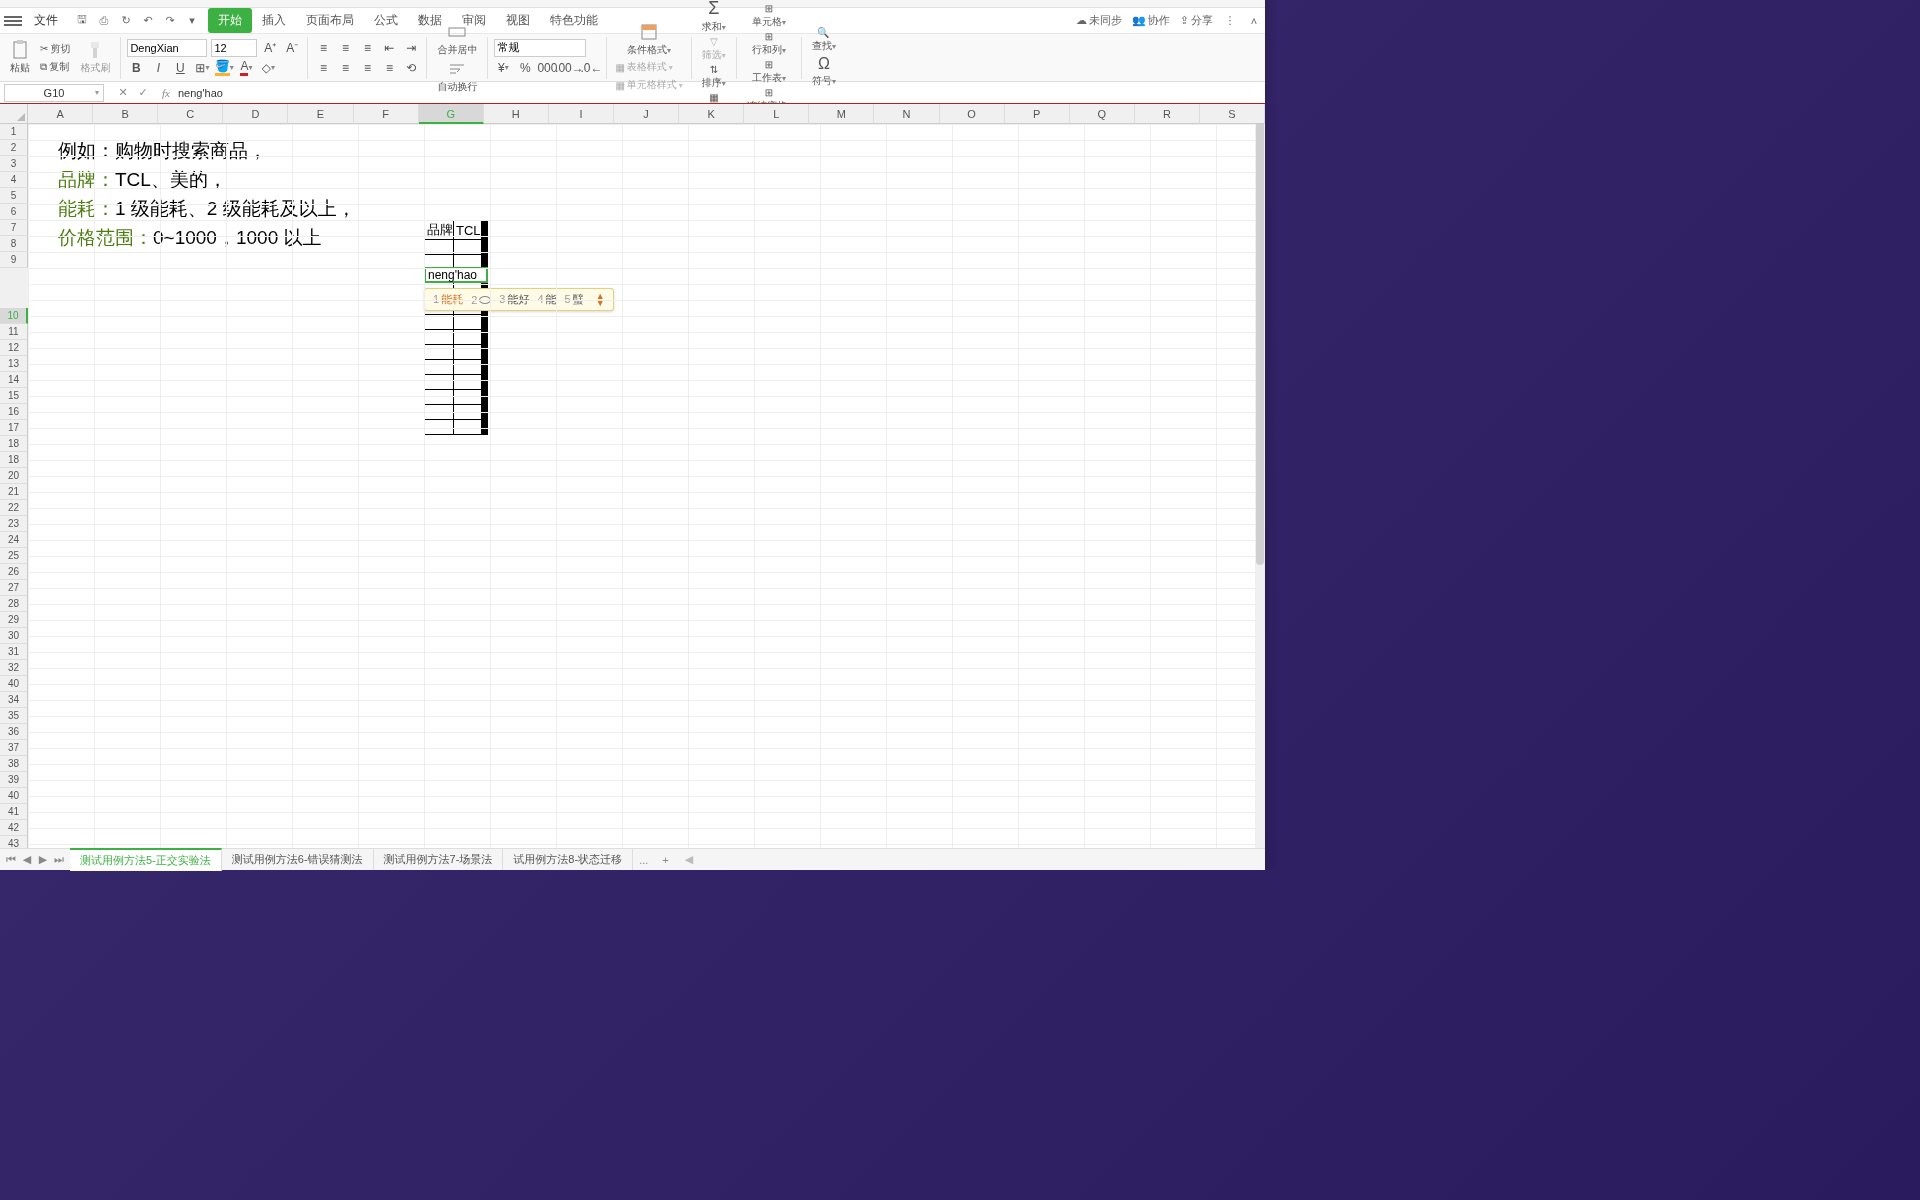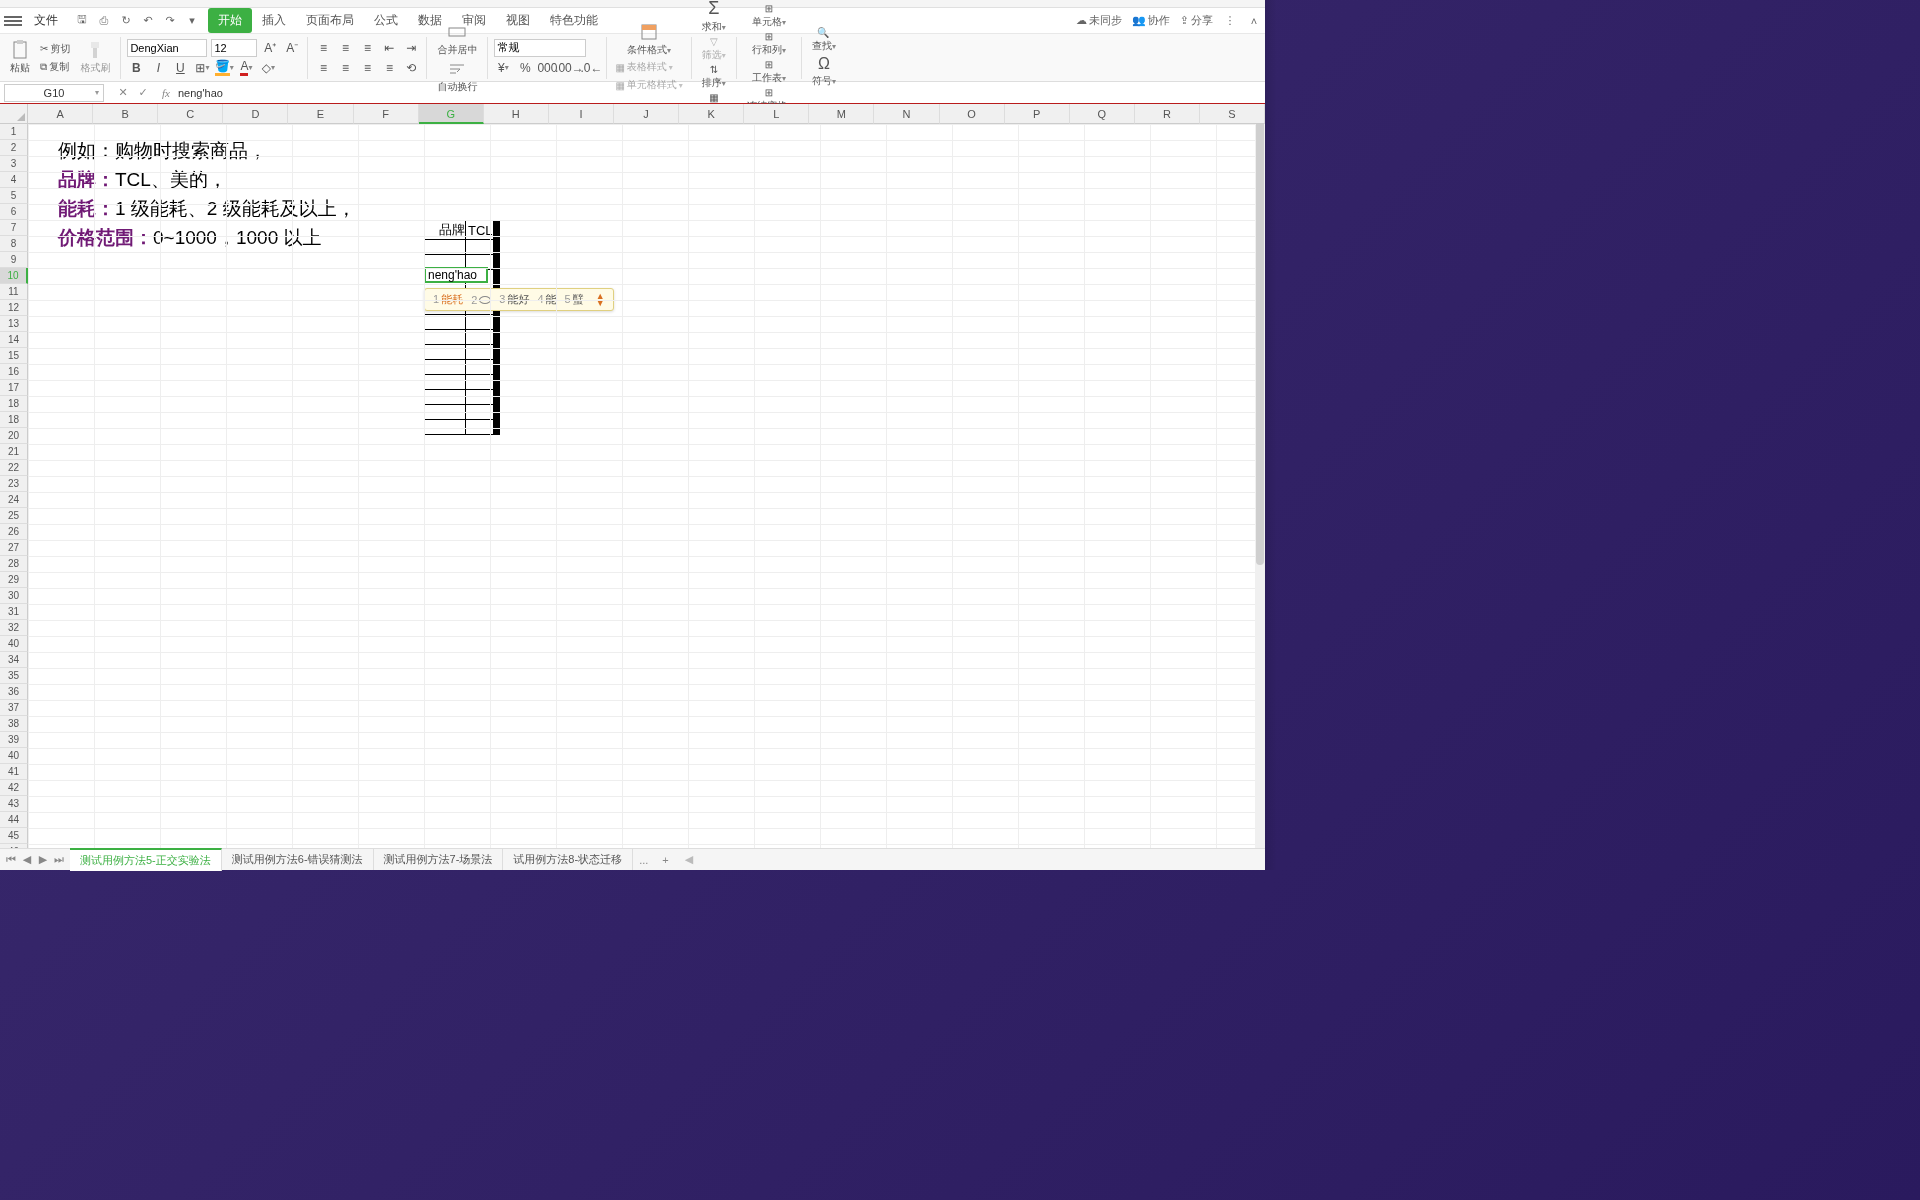--- a/index.html
+++ b/index.html
@@ -47,29 +47,29 @@
 
 
 .grid-wrap { position: relative; overflow: hidden; height: calc(100% - 8px - 26px - 48px - 22px - 22px); }
 .corner { position: absolute; top: 0; left: 0; width: 28px; height: 20px; background: #f0f0f0; border-right: 1px solid #ccc; border-bottom: 1px solid #ccc; z-index: 3; }
 .corner::before { content: ""; position: absolute; right: 2px; bottom: 2px; border-left: 8px solid transparent; border-bottom: 8px solid #bbb; }
 .col-headers { position: absolute; top: 0; left: 28px; right: 0; height: 20px; display: flex; z-index: 2; background: #f0f0f0; }
 .col-h { width: 66px; border-right: 1px solid #ddd; border-bottom: 1px solid #ccc; text-align: center; font-size: 11px; color: #555; line-height: 20px; }
 .col-h.active { background: #d8d8d8; color: #3cb043; border-bottom: 2px solid #3cb043; }
 .row-headers { position: absolute; top: 20px; left: 0; width: 28px; z-index: 2; background: #f0f0f0; }
 .row-h { height: 16px; border-bottom: 1px solid #ddd; border-right: 1px solid #ccc; text-align: center; font-size: 10px; color: #555; line-height: 16px; }
-.row-h.active { background: #d8d8d8; color: #3cb043; border-right: 2px solid #3cb043; }
+.row-h.active { background: #d8d8d8; color: #3cb043; border-right: 2px solid #3cb043; margin-top: 40px; }
 .cells { position: absolute; top: 20px; left: 28px; right: 0; bottom: 0; }
 .gridlines-h { position: absolute; left: 0; right: 0; border-bottom: 1px solid #eee; }
 .gridlines-v { position: absolute; top: 0; bottom: 0; border-right: 1px solid #eee; }
 
 
 .text-block { position: absolute; top: 12px; left: 30px; font-size: 19px; line-height: 29px; font-family: "DengXian", "Microsoft YaHei", serif; }
 .text-block .line { white-space: nowrap; }
-.text-block .blue-bold { color: #701a75; font-weight: bold; }
+.text-block .blue-bold { color: #4d7c0f; font-weight: normal; }
 
 
 .btable { position: absolute; border: 1px solid #000; }
 .btable td { border: 1px solid #000; padding: 0; font-size: 13px; height: 15px; vertical-align: middle; }
 
 
 .edit-cell { position: absolute; border: 2px solid #3cb043; background: #fff; font-size: 12px; padding: 0 2px; display: flex; align-items: center; }
 
 
 .ime-popup { position: absolute; background: #fffbe6; border: 1px solid #e0d080; border-radius: 3px; display: flex; gap: 8px; padding: 3px 8px; font-size: 11px; align-items: center; box-shadow: 0 1px 3px rgba(0,0,0,0.15); }
@@ -399,21 +399,21 @@
       <div class="text-block">
         <div class="line"><span>例如：</span><span>购物时搜索商品，</span></div>
         <div class="line"><span class="blue-bold">品牌：</span><span>TCL、美的，</span></div>
         <div class="line"><span class="blue-bold">能耗：</span><span>1 级能耗、2 级能耗及以上，</span></div>
         <div class="line"><span class="blue-bold">价格范围：</span><span>0~1000，1000 以上</span></div>
       </div>
 
       <table class="btable" style="top:96px;left:396px;border-collapse:collapse">
         <tbody>
         <tr>
-              <td style="padding-left:14px">品牌</td>
+              <td style="padding-left:2px">品牌</td>
               <td style="padding-left:2px">TCL</td>
               <td></td>
               <td></td>
               <td></td>
               <td></td>
               <td></td>
               <td></td>
             </tr>
         <tr>
               <td style="height:15px"></td>

